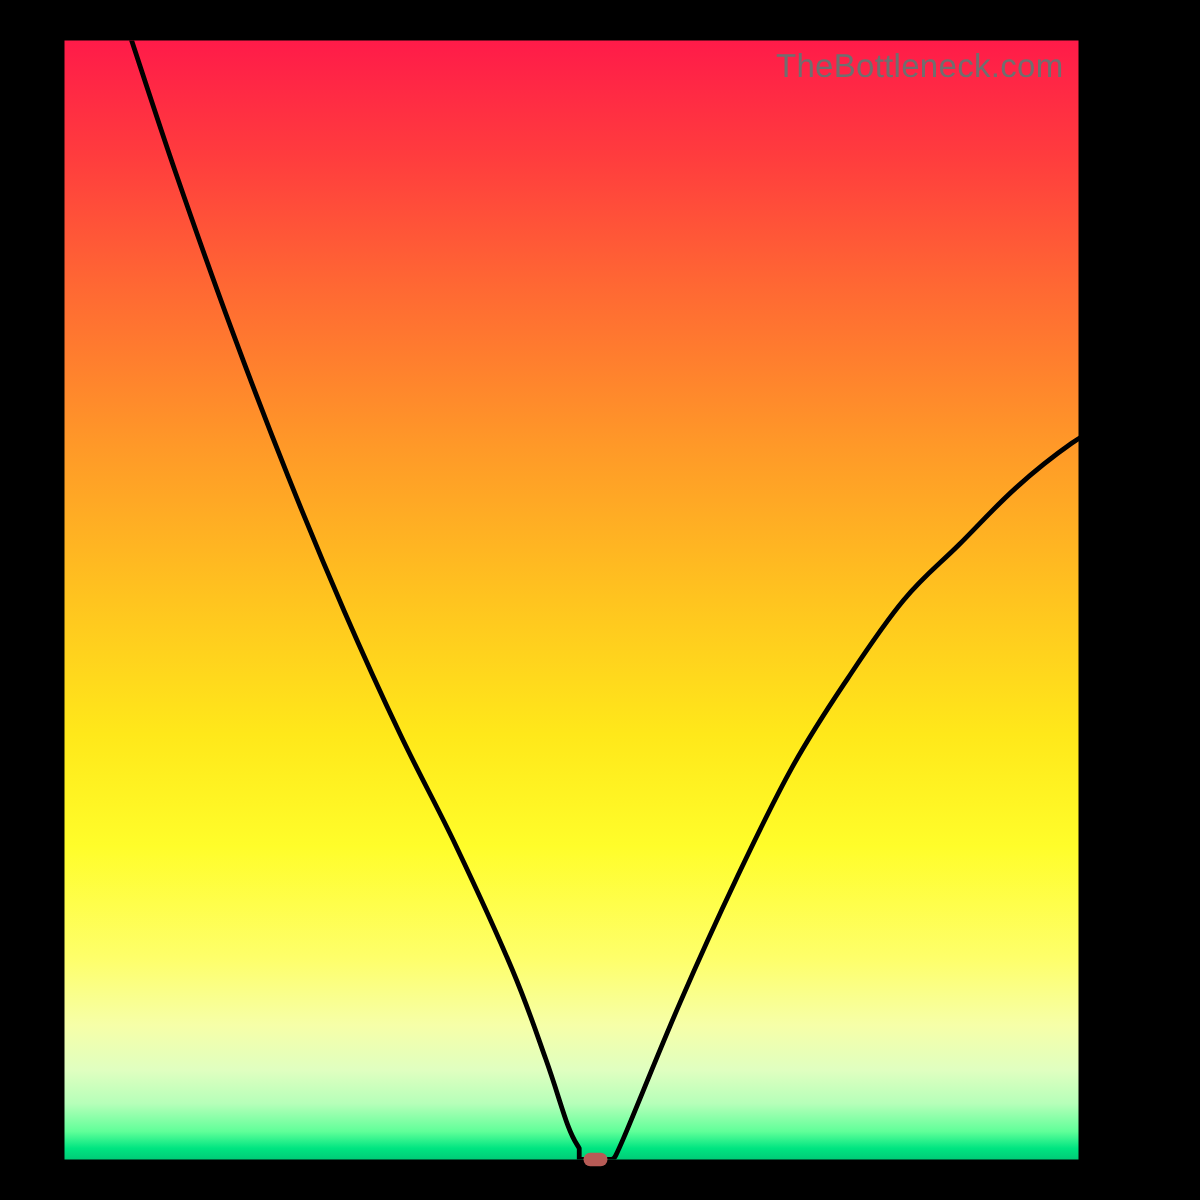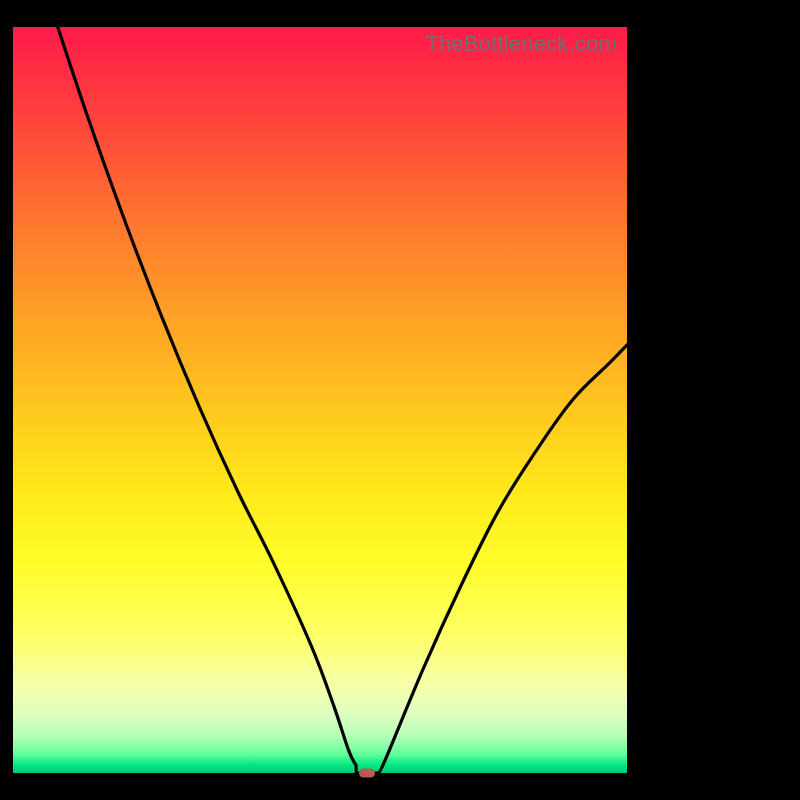--- a/index.html
+++ b/index.html
@@ -12,23 +12,23 @@
     font-family: Arial, Helvetica, sans-serif;
   }
   .frame {
     position: relative;
     width: 800px;
     height: 800px;
     background: #000;
   }
   .plot {
     position: absolute;
-    left: 13px;
+    left: 43px;
     top: 27px;
-    width: 614px;
+    width: 676px;
     height: 746px;
     background: linear-gradient(
       to bottom,
       #ff1b49 0%,
       #ff3b3e 10%,
       #ff6833 22%,
       #ff9828 36%,
       #ffc41f 50%,
       #ffe81a 62%,
       #fffd2a 72%,

